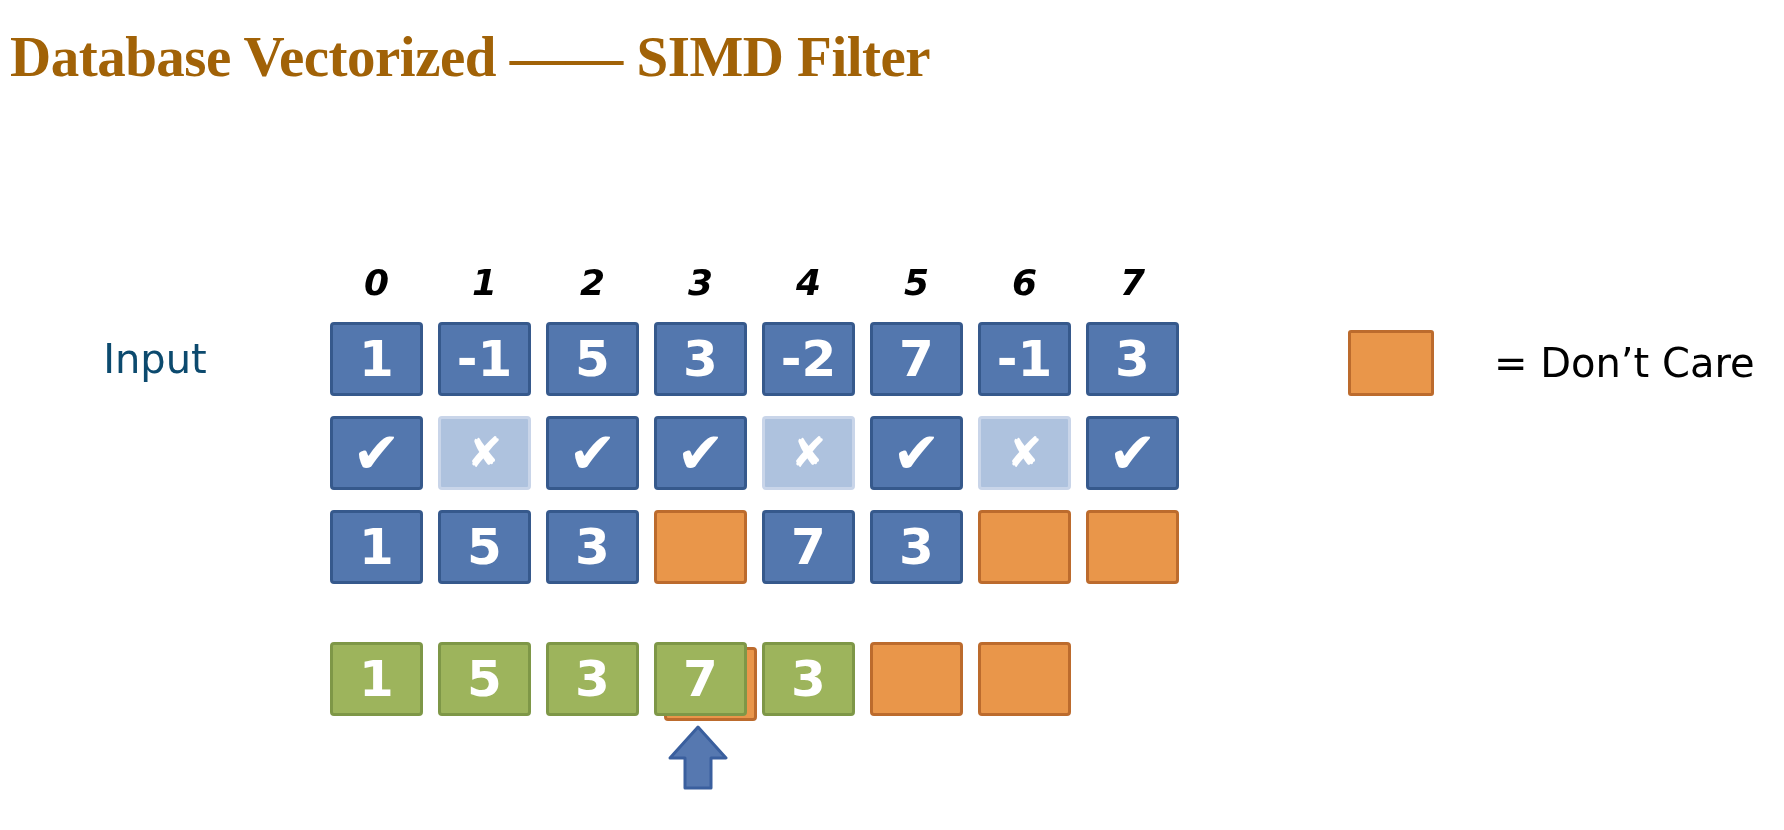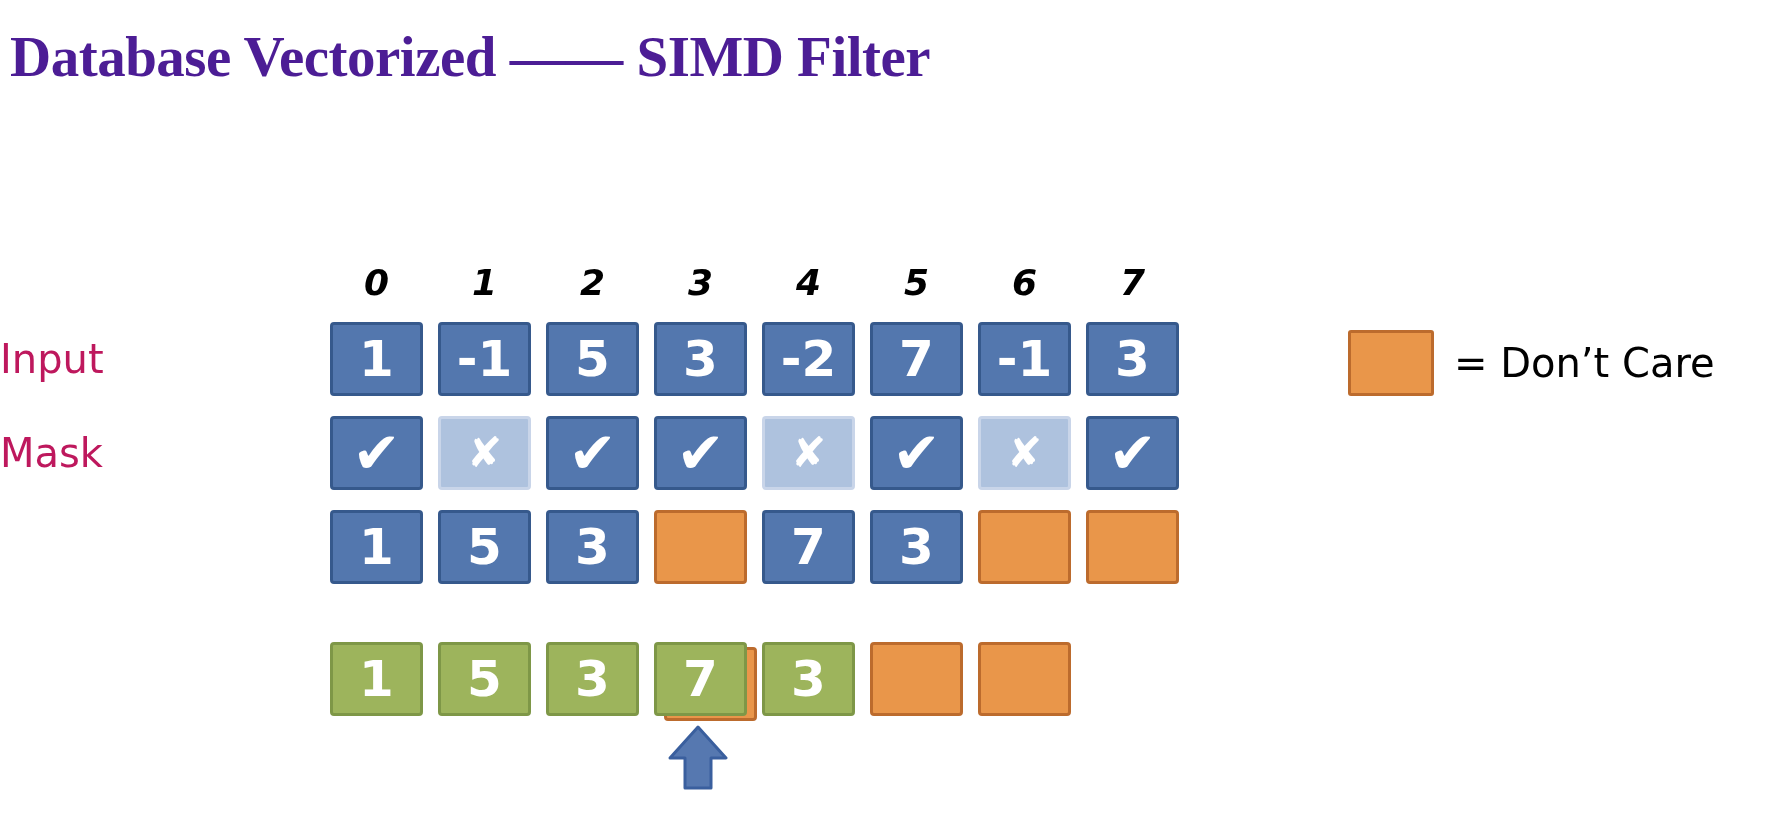--- a/index.html
+++ b/index.html
@@ -20,22 +20,22 @@
     display:flex; gap:15px;
   }
   .index-cell {
     width:93px; text-align:center;
     font-style:italic; font-weight:600; font-size:36px; color:#000;
   }
   
   .grid-row { position:absolute; left:0; width:1784px; height:74px; }
   .row-label {
     position:absolute; left:0; top:50%; transform:translateY(-50%);
-    width:310px; text-align:left;
-    font-size:40px; color:#be185d; white-space:nowrap;
+    width:310px; text-align:center;
+    font-size:40px; color:#0c4a6e; white-space:nowrap;
   }
   .cells {
     position:absolute; left:330px; top:0;
     display:flex; gap:15px; z-index:1;
   }
   .box {
     width:87px; height:68px;
     border:3px solid transparent; border-radius:4px;
     display:flex; align-items:center; justify-content:center;
     box-sizing:content-box;
@@ -52,28 +52,28 @@
   
   .up-arrow { position:absolute; left:668px; top:725px; }
   
   .legend {
     position:absolute; left:1348px; top:330px;
     display:flex; align-items:center; gap:20px;
   }
   .legend-swatch {
     width:80px; height:60px; border:3px solid transparent; border-radius:3px;
   }
-  .legend-label { font-size:40px; color:#000; white-space:nowrap; }
+  .legend-label { font-size:40px; color:#000; white-space:nowrap;margin-left:40px; }
 </style>
 </head>
 <body>
 
 <div class="slide">
 
-  <h1 class="title" style="color: #4c1d95; font-family: Liberation Serif, serif;">Database Vectorized —— SIMD Filter</h1>
+  <h1 class="title" style="color: #a16207; font-family: Liberation Serif, serif;">Database Vectorized —— SIMD Filter</h1>
 
   <div class="index-row" id="indexRow">
       <div class="index-cell">0</div>
       <div class="index-cell">1</div>
       <div class="index-cell">2</div>
       <div class="index-cell">3</div>
       <div class="index-cell">4</div>
       <div class="index-cell">5</div>
       <div class="index-cell">6</div>
       <div class="index-cell">7</div>
@@ -103,21 +103,20 @@
         <div class="box" style="background: rgb(83, 119, 174); border-color: rgb(54, 89, 140);">
           <span class="num">-1</span>
         </div>
         <div class="box" style="background: rgb(83, 119, 174); border-color: rgb(54, 89, 140);">
           <span class="num">3</span>
         </div>
       </div>
   </div>
 
   <div class="grid-row" style="top:416px">
-    <div class="row-label">Mask</div>
     <div class="cells" id="cells-mask">
         <div class="box" style="background: rgb(83, 119, 174); border-color: rgb(54, 89, 140);">
           <span class="icon-check">✔</span>
         </div>
         <div class="box" style="background: rgb(174, 194, 222); border-color: rgb(201, 213, 233);">
           <span class="icon-cross">✘</span>
         </div>
         <div class="box" style="background: rgb(83, 119, 174); border-color: rgb(54, 89, 140);">
           <span class="icon-check">✔</span>
         </div>

